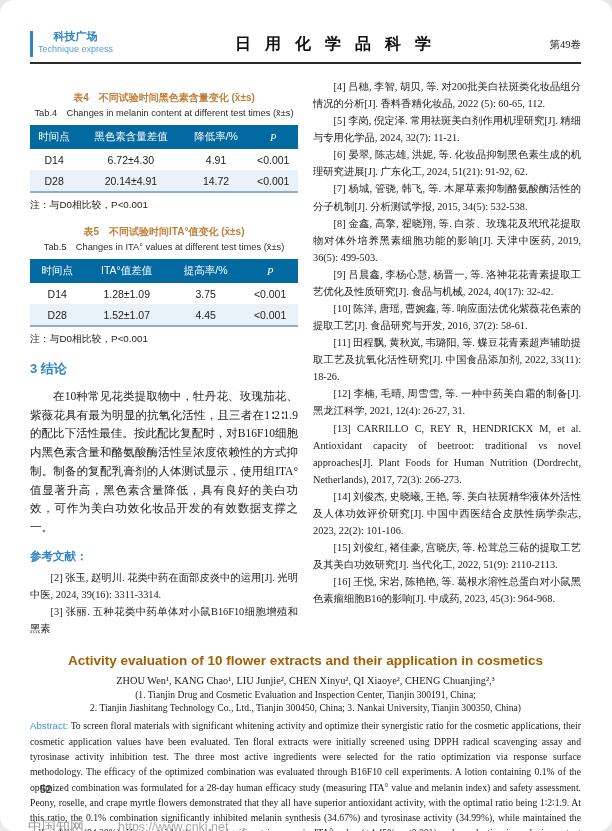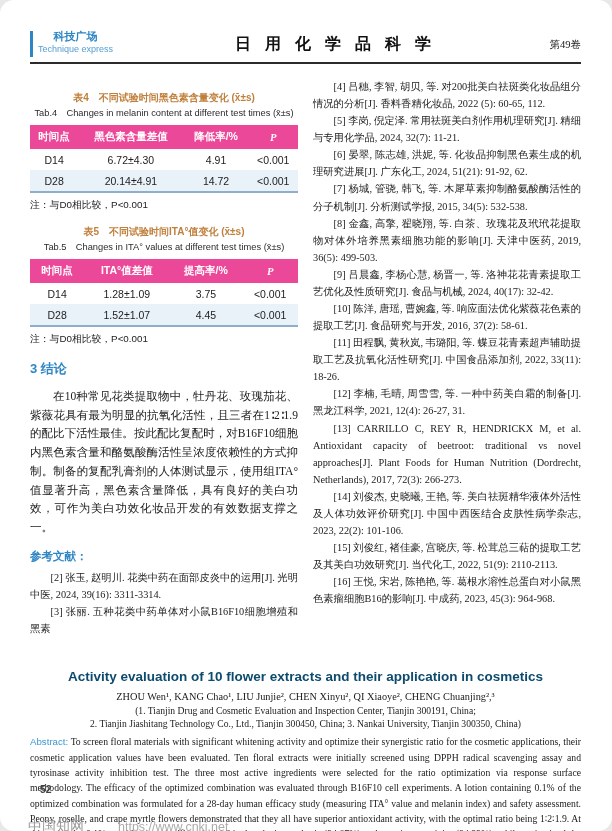--- a/index.html
+++ b/index.html
@@ -49,21 +49,21 @@
   .cap-en {
     color: #2b2b2b; font-family: "Liberation Sans", sans-serif;
     font-size: 9.3px; text-align: center; margin: 0 0 5px;
   }
   table.data-table {
     width: 100%; border-collapse: collapse;
     font-family: "Liberation Sans", sans-serif; font-size: 10.5px;
     border-bottom: 2px solid #8faecb;
   }
   table.data-table thead th {
-    background: #ec4899; color: #fff; font-weight: bold;
+    background: #0369a1; color: #fff; font-weight: normal;
     padding: 5px 2px; text-align: center;
   }
   table.data-table thead th.th-italic { font-style: italic; font-family: "Liberation Serif", serif; }
   table.data-table tbody td { padding: 4.5px 2px; text-align: center; color: #222; }
   table.data-table tbody tr.alt { background: #e9f2f9; }
   .table-note {
     font-family: "Liberation Sans", sans-serif;
     font-size: 9.8px; margin: 6px 0 12px; color: #222;
   }
   .section-heading {
@@ -80,22 +80,22 @@
   }
   p.ref {
     font-size: 10.3px; line-height: 1.66; text-align: justify;
     text-indent: 2em; margin: 0; color: #222;
   }
   p.ref.cont { text-indent: 0; }
 
   
   .english { padding: 12px 31px 0 30px; }
   .en-title {
-    color: #0c4a6e; font-family: "Liberation Sans", sans-serif;
-    font-weight: bold; font-size: 13.5px; text-align: center; margin: 20px 0 7px;
+    color: #a16207; font-family: "Liberation Sans", sans-serif;
+    font-weight: bold; font-size: 13.5px; text-align: center; margin: 4px 0 7px;
   }
   .en-authors { text-align: center; font-size: 10.3px; margin: 0 0 3px; }
   .en-affil { text-align: center; font-size: 9.6px; margin: 0 0 2px; color: #222; }
   .en-abstract, .en-keywords {
     font-size: 9.7px; line-height: 1.58; text-align: justify; margin: 5px 0 0; color: #1a1a1a;
   }
   .blue-label {
     color: #3e96d2; font-family: "Liberation Sans", sans-serif; font-size: 9.7px;
   }
 

